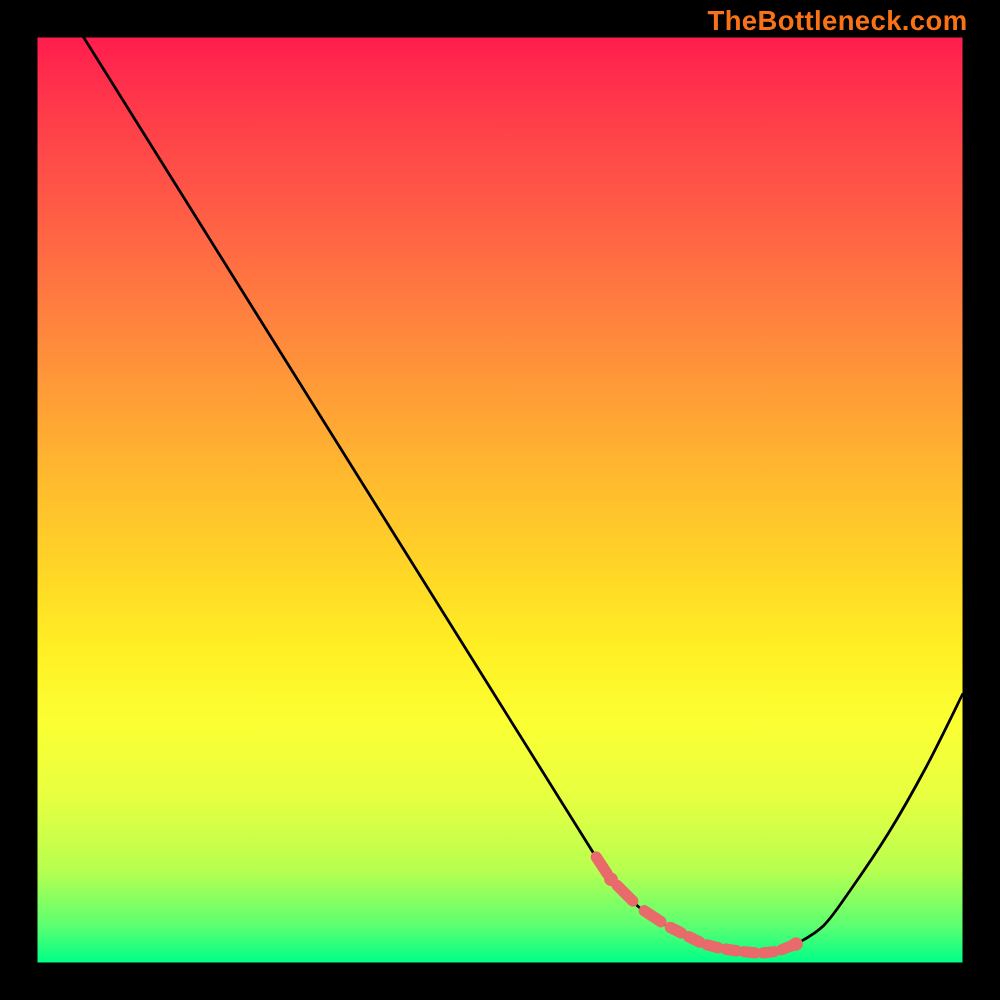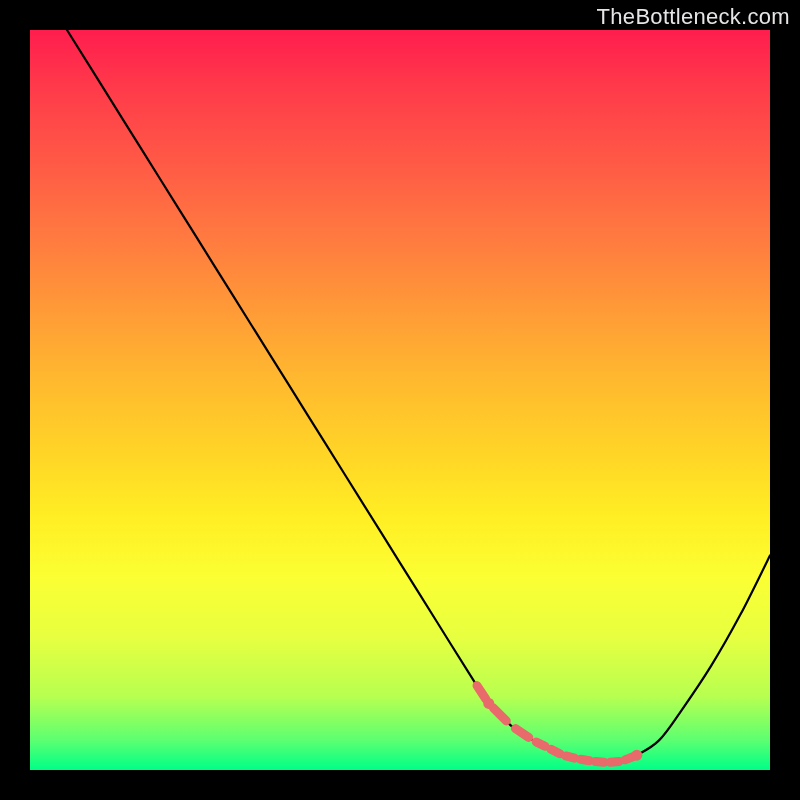--- a/index.html
+++ b/index.html
@@ -13,24 +13,24 @@
   }
   .frame {
     position: relative;
     width: 800px;
     height: 800px;
     background: #000000;
   }
   .watermark {
     position: absolute;
     top: 4px;
-    right: 10px;
-    color: #e5e5e5;
+    right: 26px;
+    color: #f97316;
     font-size: 22px;
-    font-weight: 400;
+    font-weight: 700;
     letter-spacing: 0.3px;
     z-index: 10;
   }
   .plot {
     position: absolute;
     top: 30px;
     left: 30px;
     width: 740px;
     height: 740px;
   }

